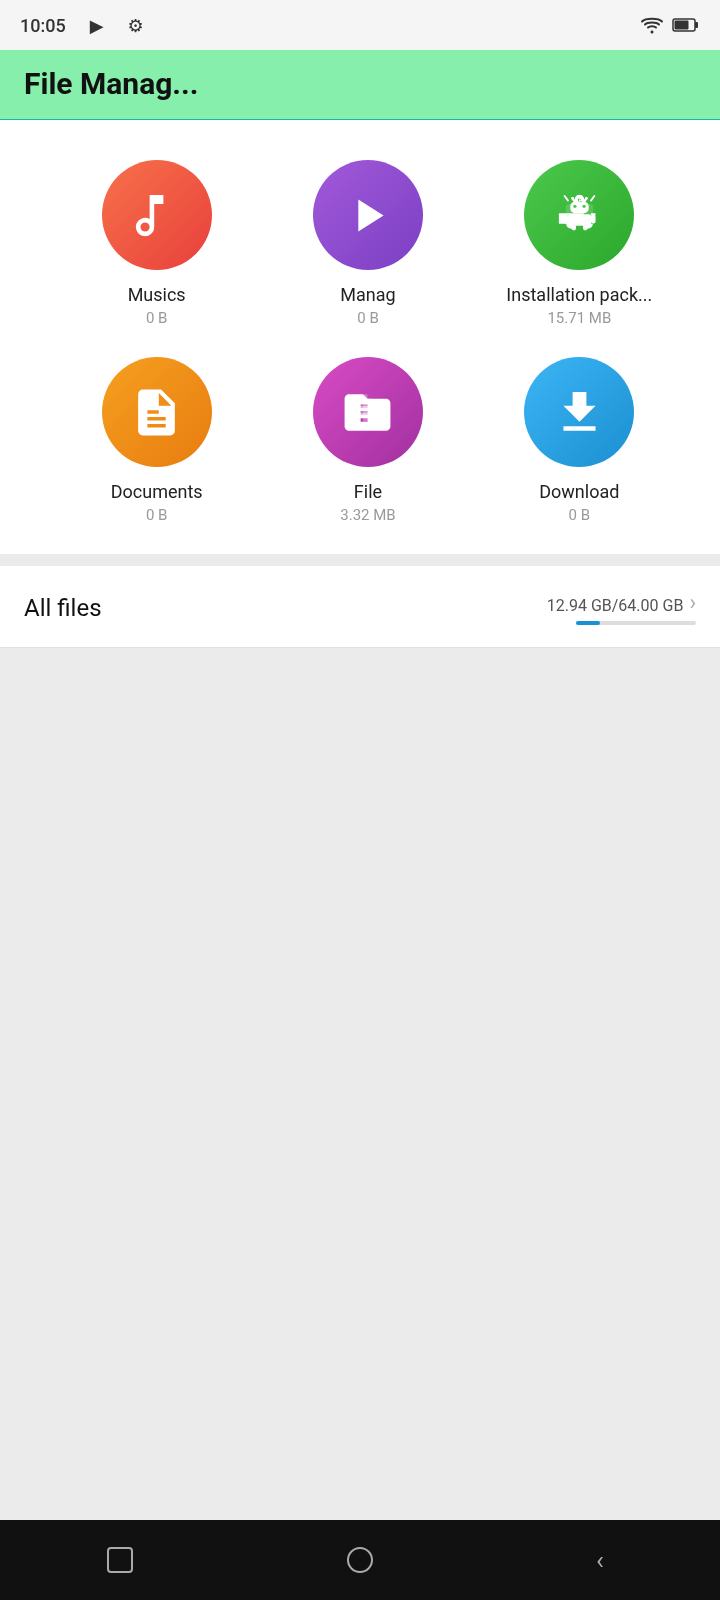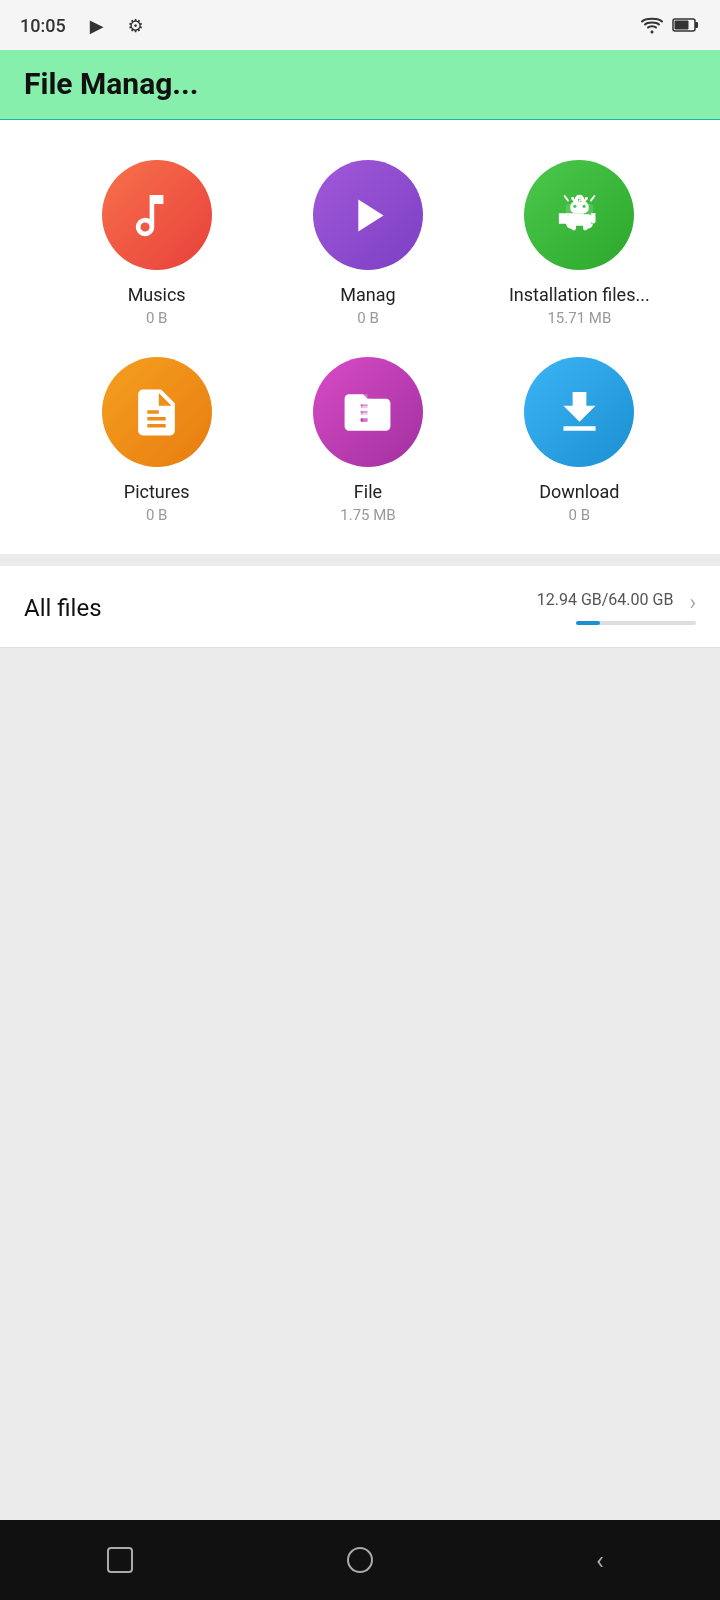--- a/index.html
+++ b/index.html
@@ -149,22 +149,22 @@
       text-align: right;
     }
     .all-files-right {
       display: flex;
       flex-direction: column;
       align-items: flex-end;
       gap: 6px;
     }
     .all-files-storage {
       display: flex;
-      align-items: flex-start;
-      gap: 10px;
+      align-items: flex-end;
+      gap: 0;
     }
     .storage-text {
       font-size: 16px;
       color: #555;
     }
     .storage-bar-container {
       width: 120px;
       height: 4px;
       background: #ddd;
       border-radius: 2px;
@@ -303,46 +303,46 @@
             <rect x="7" y="11.5" width="10" height="5" rx="1"></rect>
 
             <rect x="8.5" y="16" width="2" height="2.5" rx="1"></rect>
             <rect x="13.5" y="16" width="2" height="2.5" rx="1"></rect>
 
             <rect x="5" y="11.5" width="2" height="4" rx="1"></rect>
             <rect x="17" y="11.5" width="2" height="4" rx="1"></rect>
           </g>
         </svg>
       </div>
-      <span class="category-name">Installation files...</span>
+      <span class="category-name">Installation pack...</span>
       <span class="category-size">15.71 MB</span>
     </div>
 
     <div class="category-item">
       <div class="category-icon-circle circle-docs">
         <svg class="icon-svg" viewBox="0 0 24 24">
           <path d="M14 2H6a2 2 0 0 0-2 2v16a2 2 0 0 0 2 2h12a2 2 0 0 0 2-2V8l-6-6zm-1 1.5L18.5 9H13V3.5zM8 17h8v1.5H8V17zm0-3h8v1.5H8V14zm0-3h5v1.5H8V11z"></path>
         </svg>
       </div>
-      <span class="category-name">Pictures</span>
+      <span class="category-name">Documents</span>
       <span class="category-size">0 B</span>
     </div>
 
     <div class="category-item">
       <div class="category-icon-circle circle-zips">
         <svg class="icon-svg" viewBox="0 0 24 24">
           <path d="M20 6h-8l-2-2H4c-1.1 0-2 .9-2 2v12c0 1.1.9 2 2 2h16c1.1 0 2-.9 2-2V8c0-1.1-.9-2-2-2zm-8 10H9v-1.5h3V16zm0-3H9v-1.5h3V13zm0-3H9V8.5h3V10z"></path>
           <rect x="10" y="4" width="2" height="12" rx="0.5" fill="rgba(255,255,255,0.3)"></rect>
           <rect x="8" y="6" width="6" height="1.5" rx="0.5" fill="rgba(255,255,255,0.6)"></rect>
           <rect x="8" y="9" width="6" height="1.5" rx="0.5" fill="rgba(255,255,255,0.6)"></rect>
           <rect x="8" y="12" width="6" height="1.5" rx="0.5" fill="rgba(255,255,255,0.6)"></rect>
         </svg>
       </div>
       <span class="category-name">File</span>
-      <span class="category-size">1.75 MB</span>
+      <span class="category-size">3.32 MB</span>
     </div>
 
     <div class="category-item">
       <div class="category-icon-circle circle-download">
         <svg class="icon-svg" viewBox="0 0 24 24">
           <path d="M19 9h-4V3H9v6H5l7 7 7-7zm-14 9v2h14v-2H5z"></path>
         </svg>
       </div>
       <span class="category-name">Download</span>
       <span class="category-size">0 B</span>

